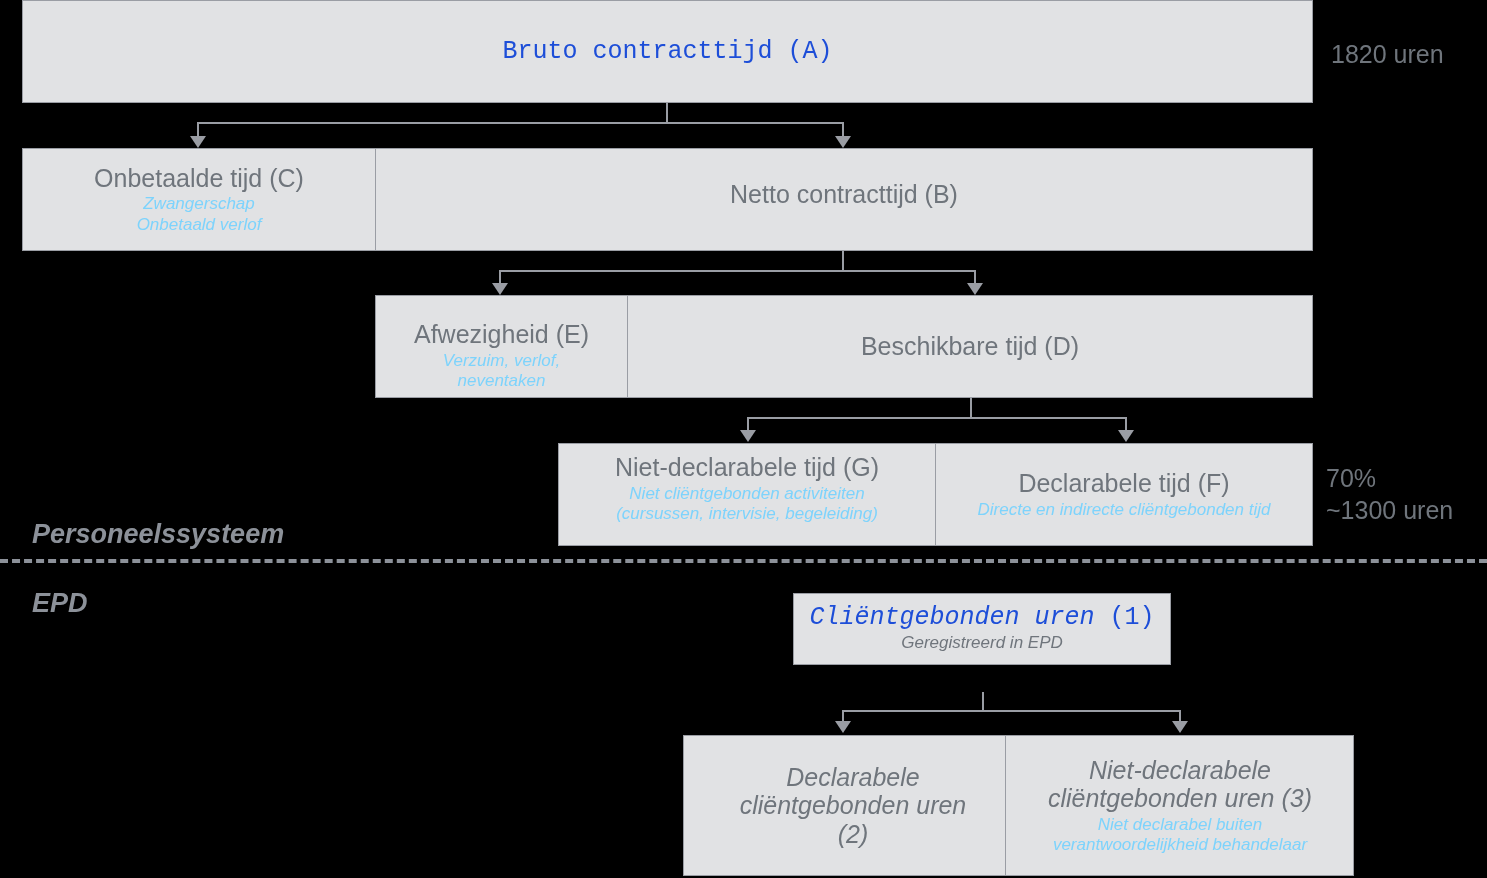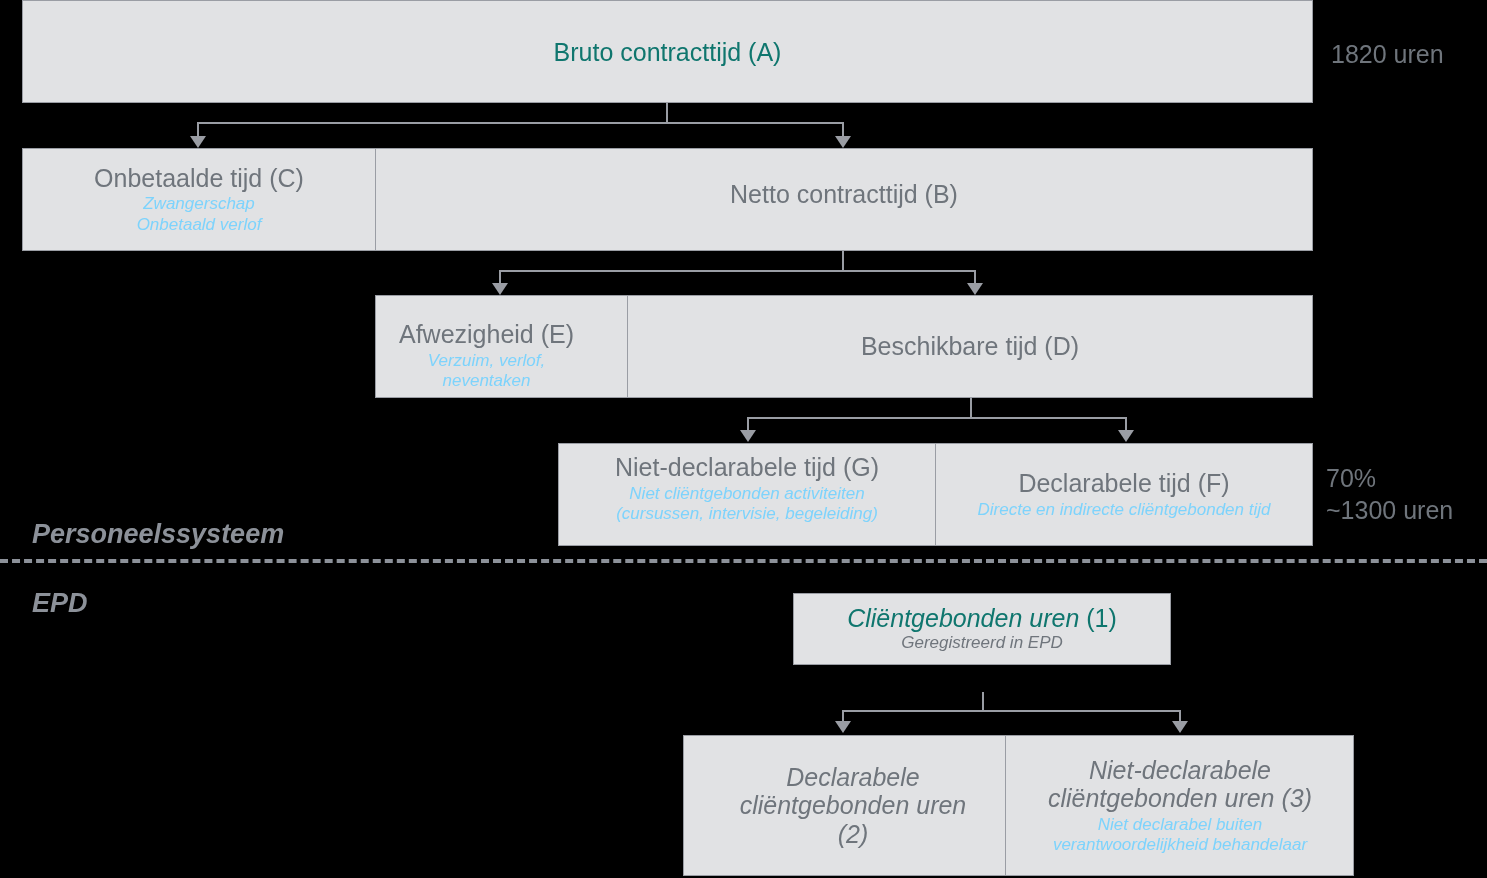--- a/index.html
+++ b/index.html
@@ -27,22 +27,23 @@
     flex-direction: column;
     align-items: center;
     justify-content: center;
     text-align: center;
     color: #6f757c;
     padding: 2px 8px;
   }
   .box .title {
     font-size: 25px;
     line-height: 1.12;
-    color: #0f766e;
+    color: #1d4ed8;
     white-space: nowrap;
+    font-family: Liberation Mono, monospace;
   }
   .box .sub {
     font-size: 17px;
     font-style: italic;
     line-height: 1.18;
     color: #6f757c;
     margin-top: 1px;
   }
   
   .box.italic .title { font-style: italic; }
@@ -165,21 +166,21 @@
   <div class="vline" style="left:842px; top:251px; height:21px;"></div>
   <div class="hline" style="left:499px; top:270px; width:477px;"></div>
   <div class="vline" style="left:499px; top:270px; height:14px;"></div>
   <div class="vline" style="left:974px; top:270px; height:14px;"></div>
   <div class="arrowhead" style="left:492px; top:283px;"></div>
   <div class="arrowhead" style="left:967px; top:283px;"></div>
 
   <div class="rowframe" style="left:375px; top:295px; width:938px; height:103px;"></div>
   <div class="divider" style="left:627px; top:296px; height:101px;"></div>
 
-  <div class="cell" style="left:361px; top:296px; width:251px; height:120px;">
+  <div class="cell" style="left:376px; top:296px; width:251px; height:120px;">
     <div class="title nowrap">Afwezigheid (E)</div>
     <div class="sub" style="white-space: pre-line;">Verzuim, verlof,
 neventaken</div>
   </div>
 
   <div class="cell" style="left:628px; top:296px; width:684px; height:101px;">
     <div class="title nowrap">Beschikbare tijd (D)</div>
   </div>
 
   <div class="vline" style="left:970px; top:398px; height:21px;"></div>

